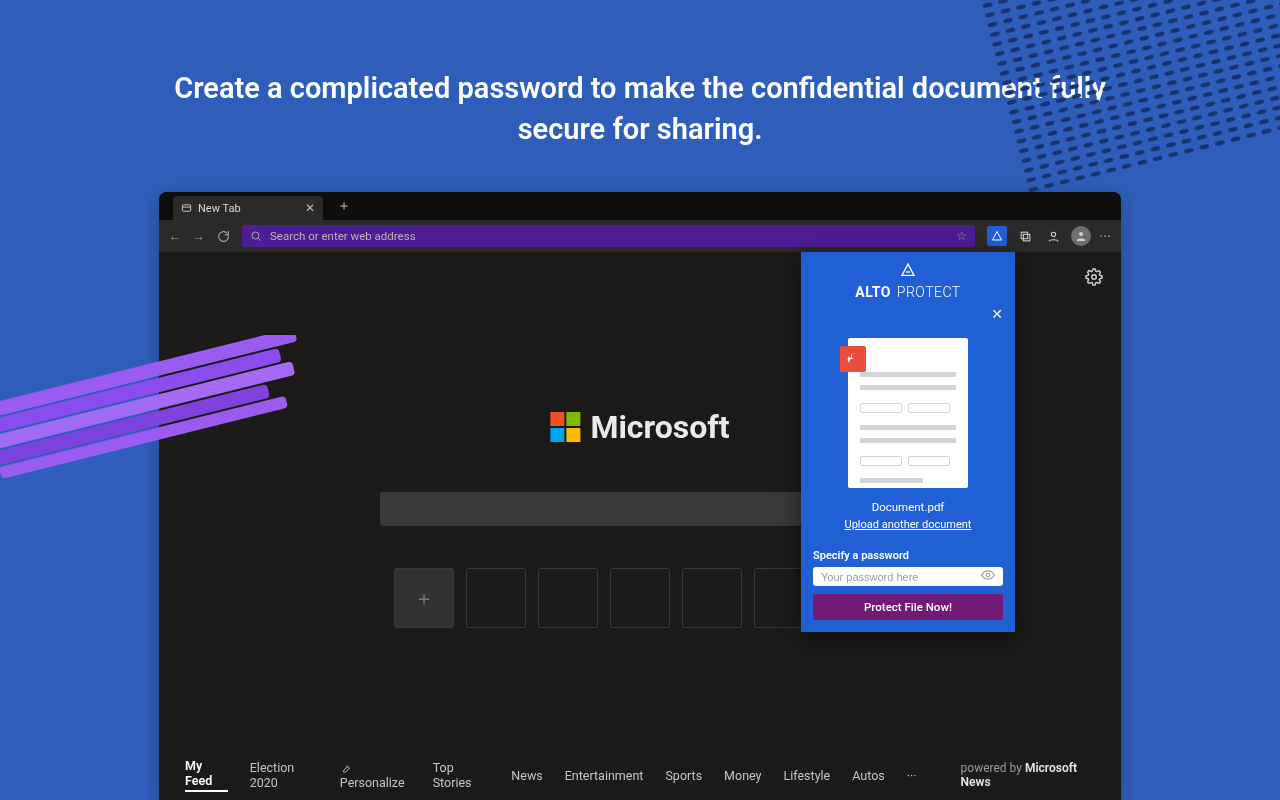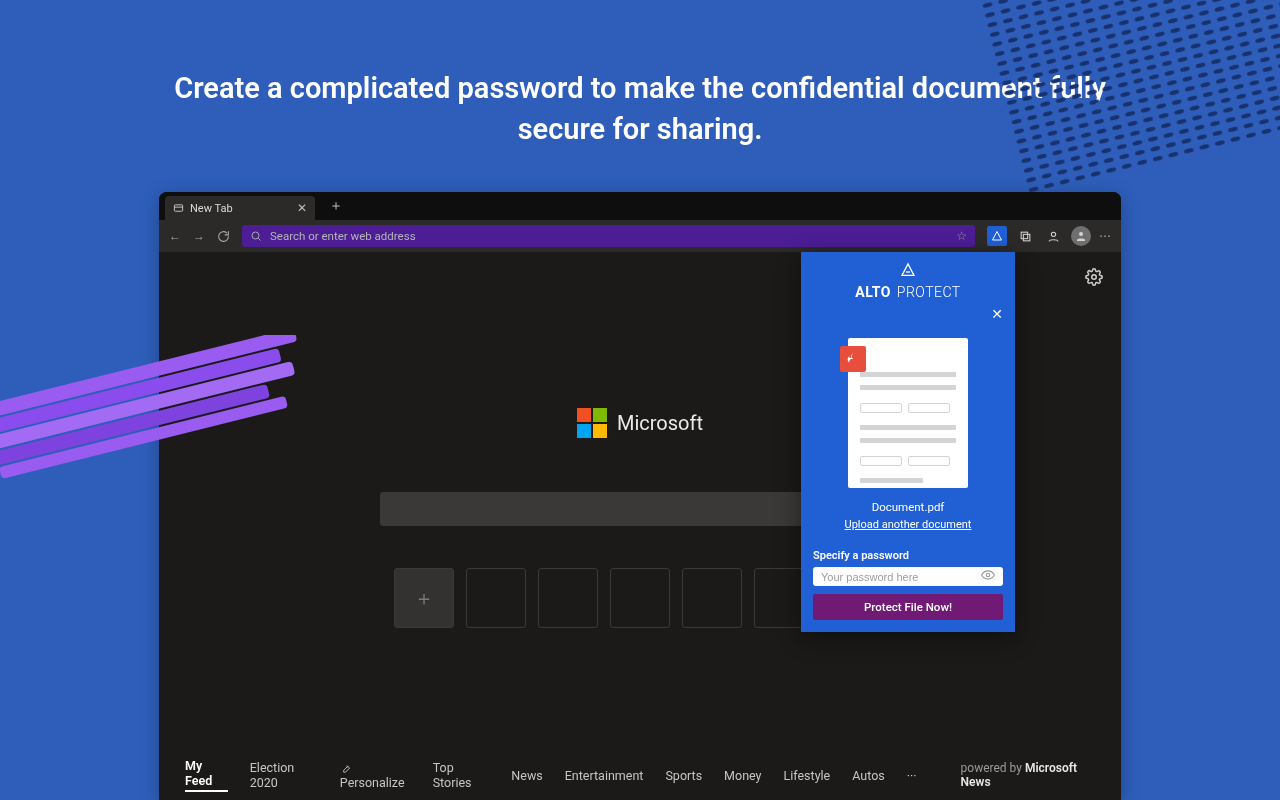--- a/index.html
+++ b/index.html
@@ -36,21 +36,21 @@
     border-radius: 8px 8px 0 0;
     overflow: hidden;
     color: #cfcfcf;
     box-shadow: 0 4px 18px rgba(0,0,0,.25);
   }
   .tabbar {
     height: 28px;
     background: #0e0e0e;
     display: flex;
     align-items: center;
-    padding-left: 6px;
+    padding-left: 14px;
   }
   .tab {
     background: #2b2a29;
     height: 24px;
     min-width: 150px;
     display: flex; align-items: center;
     padding: 0 8px;
     font-size: 11px;
     color: #d9d9d9;
     border-radius: 4px 4px 0 0;
@@ -102,21 +102,21 @@
   }
   .ms-logo {
     position:absolute; top:156px; left:50%; transform:translateX(-50%);
     display:flex; align-items:center; gap:10px;
   }
   .ms-grid { width:30px; height:30px; display:grid; grid-template-columns:1fr 1fr; grid-template-rows:1fr 1fr; gap:2px;}
   .ms-grid div:nth-child(1){background:#f25022;}
   .ms-grid div:nth-child(2){background:#7fba00;}
   .ms-grid div:nth-child(3){background:#00a4ef;}
   .ms-grid div:nth-child(4){background:#ffb900;}
-  .ms-text { color:#eaeaea; font-size:20px; font-weight:400;}
+  .ms-text { color:#eaeaea; font-size:32px; font-weight:700;}
   .searchbox {
     position:absolute; top:240px; left:50%; transform:translateX(-50%);
     width:520px; height:34px; background:#3a3938; border-radius:3px;
   }
   .tilerow {
     position:absolute; top:316px; left:50%; transform:translateX(-50%);
     display:flex; gap:12px;
   }
   .tile {
     width:60px; height:60px; border:1px solid #3a3938; background:#232221; border-radius:3px;

